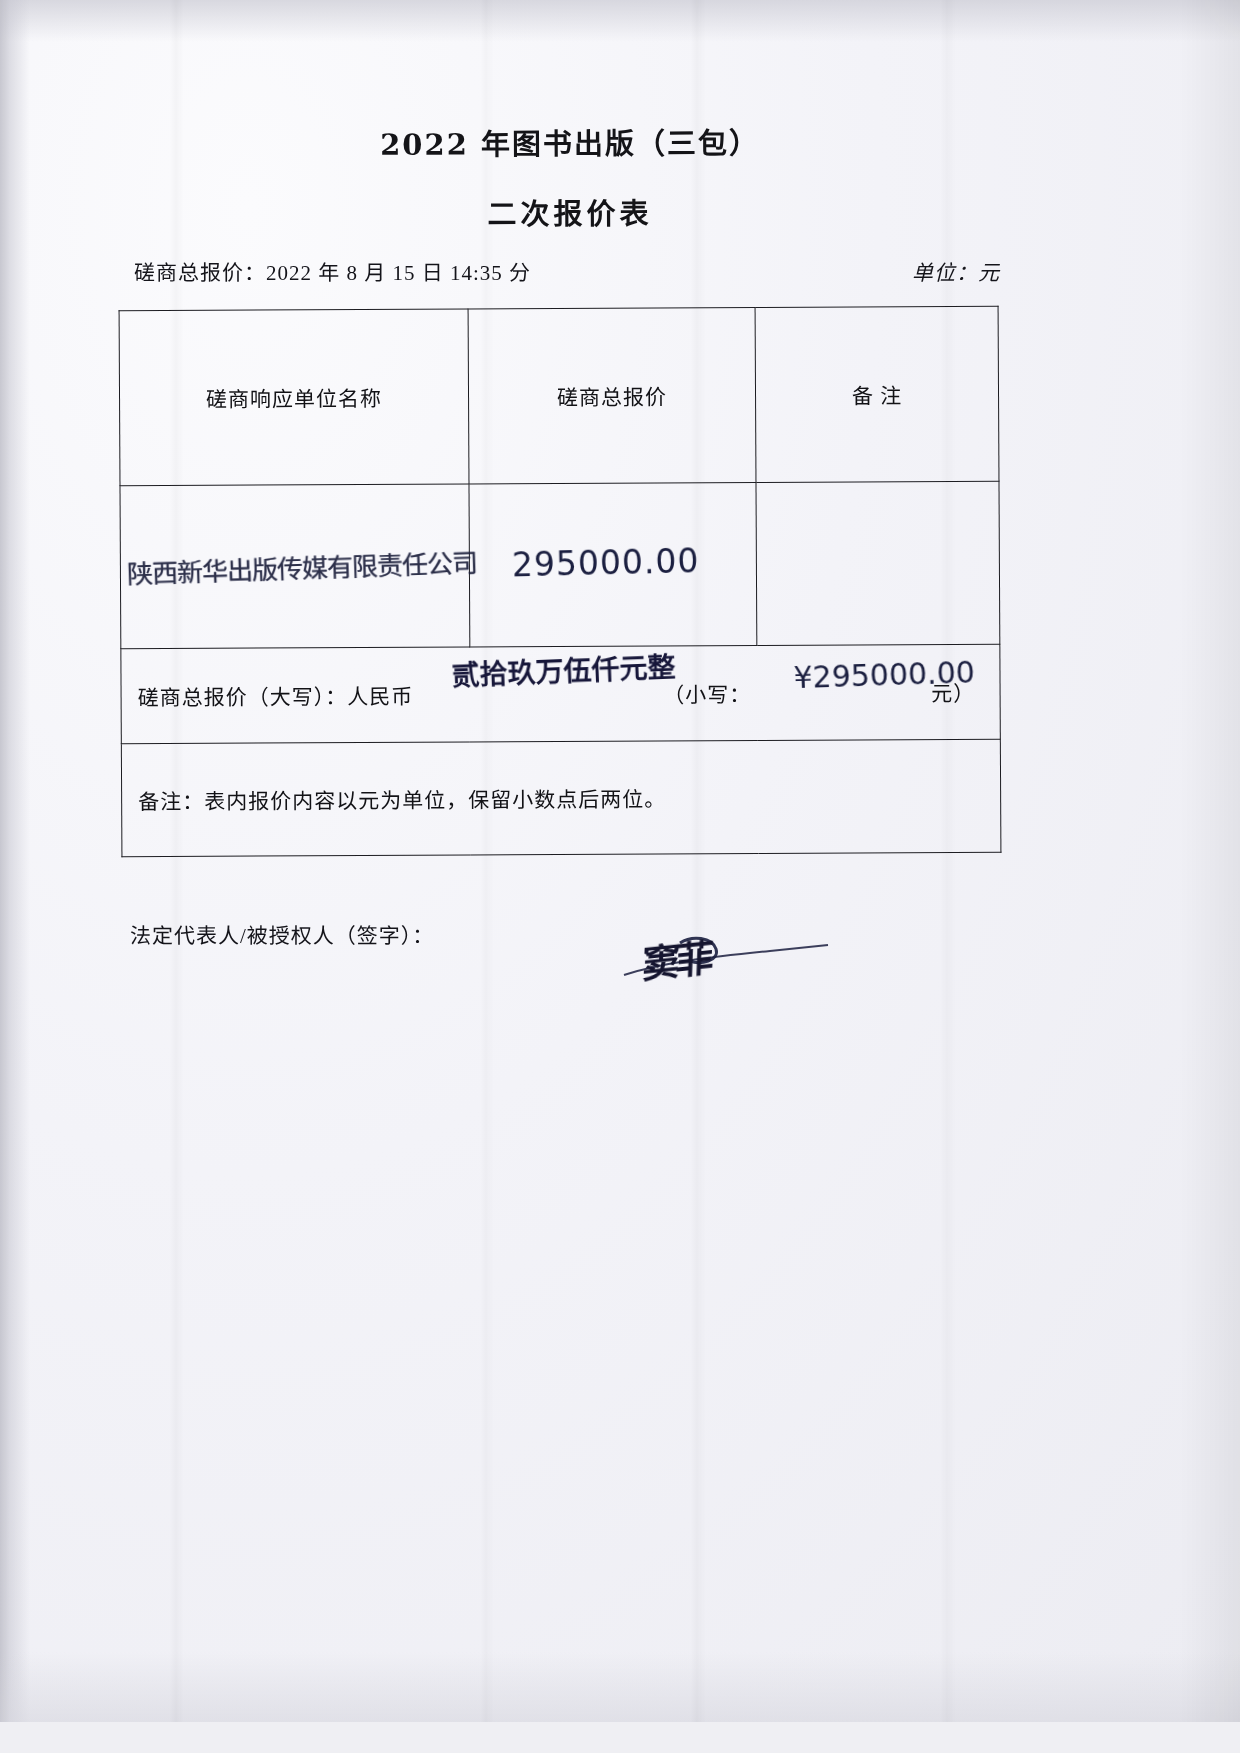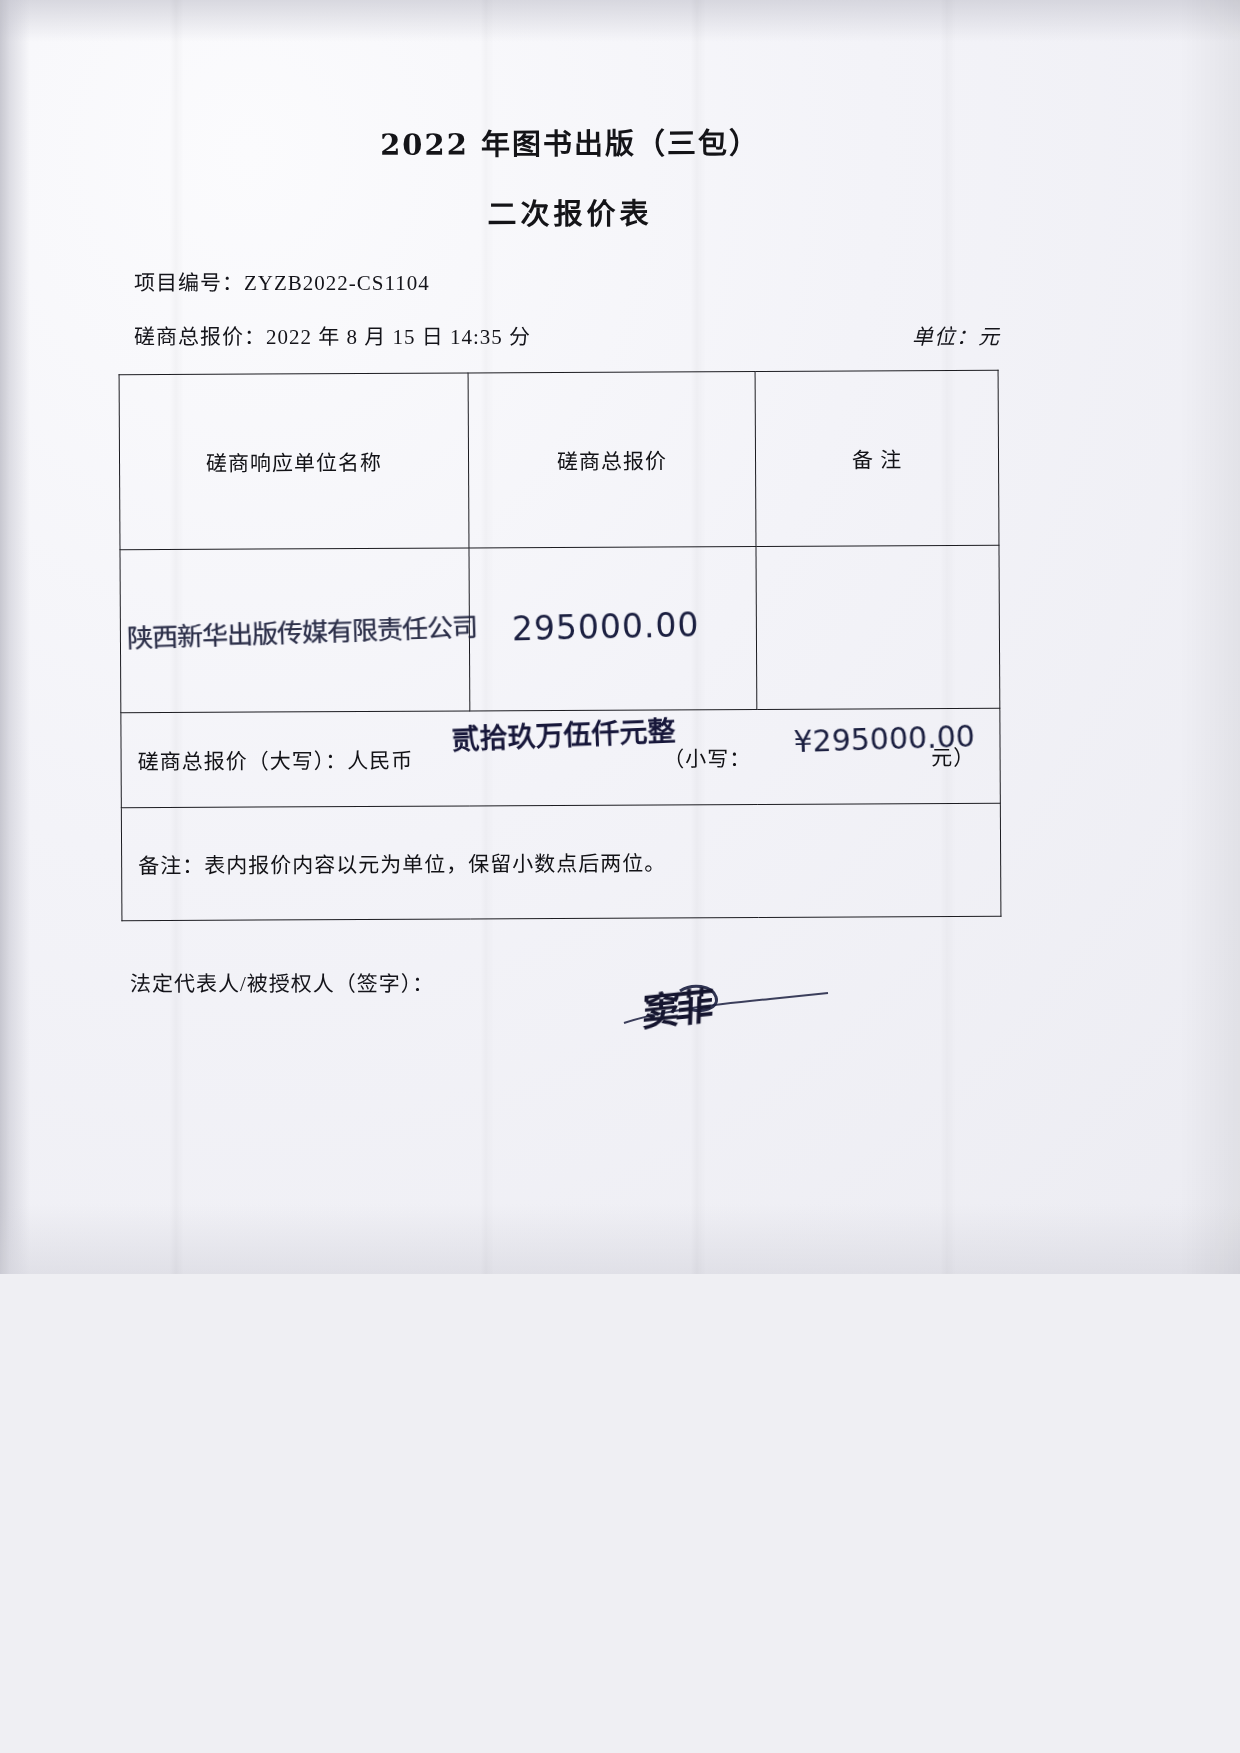--- a/index.html
+++ b/index.html
@@ -12,21 +12,21 @@
     height: 1753px;
     background: #efeff3;
     font-family: "Liberation Serif", "DejaVu Serif", serif;
     overflow: hidden;
   }
 
   
   .scan-sheet {
     position: relative;
     width: 1240px;
-    height: 1274px;
+    height: 1722px;
     background:
       radial-gradient(ellipse at 20% 12%, #fbfbfd 0%, #f3f3f8 45%, #ececf2 100%);
     box-sizing: border-box;
   }
   
   .scan-bands {
     position: absolute;
     inset: 0;
     pointer-events: none;
     background:
@@ -192,21 +192,21 @@
     transform: rotate(-1.5deg);
     font-size: 30px;
     letter-spacing: 0px;
     white-space: nowrap;
     color: #1b1f40;
     filter: blur(0.2px);
   }
 
   
   .sign-row {
-    margin-top: 48px;
+    margin-top: 64px;
     padding-left: 10px;
     font-size: 21px;
     letter-spacing: 1px;
     color: #14141a;
     position: relative;
     height: 120px;
   }
   .signature-mark {
     position: absolute;
     left: 500px;
@@ -235,24 +235,20 @@
   <div class="scan-edge-top"></div>
   <div class="scan-edge-left"></div>
   <div class="scan-edge-bottom"></div>
   <div class="scan-bands"></div>
 
   <div class="page-inner">
 
     <h1 class="doc-title">2022 年图书出版（三包）</h1>
     <h1 class="doc-title second">二次报价表</h1>
 
-    <div class="meta-line">
-      <span class="meta-label">项目编号：</span>
-      <span class="meta-value">ZYZB2022-CS1104</span>
-    </div>
 
     <div class="meta-line with-unit">
       <span>
         <span class="meta-label">磋商总报价：</span><span class="meta-value">2022 年 8 月 15 日 14:35 分</span>
       </span>
       <span class="unit-note">单位：元</span>
     </div>
 
     <table class="quote-table">
       <colgroup>

